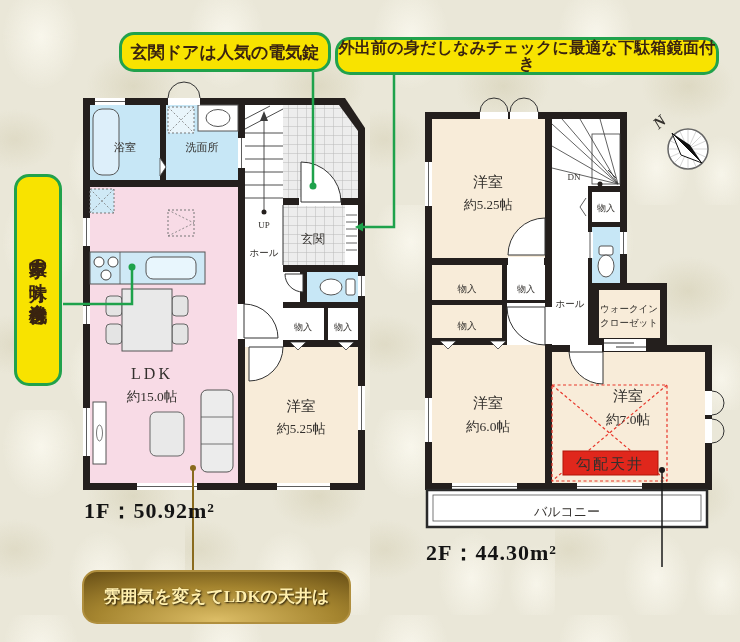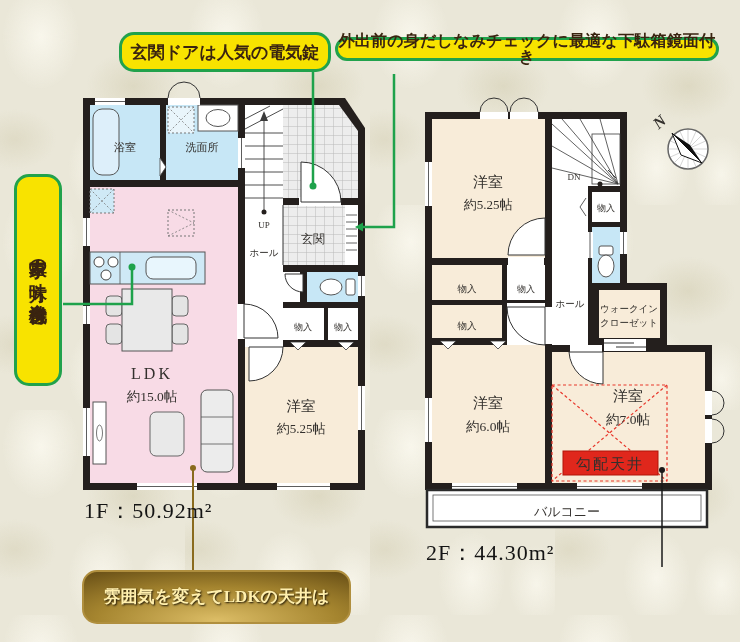--- a/index.html
+++ b/index.html
@@ -17,39 +17,39 @@
   }
   .plan-svg{position:absolute;left:0;top:0;}
   .co{
     position:absolute; display:flex; align-items:center; justify-content:center;
     box-sizing:border-box; text-align:center; font-weight:bold;border-radius:15px;
   }
   .co-yellow{
     background:#f8e300; border:3px solid #21a24c; color:#3a2410; line-height:1;
   }
   .co-door{left:119px; top:32px; width:212px; height:40px; font-size:17px;}
-  .co-shoebox{left:335px; top:37px; width:384px; height:24px; font-size:16px; letter-spacing:.2px;align-items:center;}
+  .co-shoebox{left:335px; top:37px; width:384px; height:38px; font-size:16px; letter-spacing:.2px;align-items:center;}
   .co-dish{
     left:14px; top:174px; width:48px; height:212px; font-size:18px;
     writing-mode:vertical-rl; text-orientation:upright; letter-spacing:1px;
   }
   .co-gold{
     left:82px; top:570px; width:269px; height:54px; flex-direction:row;
     background:radial-gradient(120% 170% at 50% 96%, #dcbd66 0%, #a5852f 38%, #57400f 78%, #2a1d06 100%);
     border:2px solid #b08f3e; color:#ffefad; font-size:17px; line-height:1.45;
     text-shadow:1px 1px 2px #1a1203;
   }
   .co-red{
     left:422px; top:566px; width:293px; height:64px; flex-direction:column;
     background:linear-gradient(180deg,#70100b 0%, #a81510 35%, #d92f1f 75%, #f05538 100%);
     border:2px solid #580907; color:#ffffff; font-size:17px; line-height:1.5;
     text-shadow:1px 1px 2px #4a0a06;
   }
   .area-label{
-    position:absolute; font-weight:normal; color:#141414; font-size:22px; letter-spacing:1px;
+    position:absolute; font-weight:bold; color:#141414; font-size:22px; letter-spacing:1px;
   }
   .area-1f{left:84px; top:496px;}
   .area-2f{left:426px; top:538px;}
   text{font-family:"Liberation Serif","DejaVu Serif",serif; fill:#33302d;}
 </style>
 </head>
 <body>
 
 <div class="stage">
 

